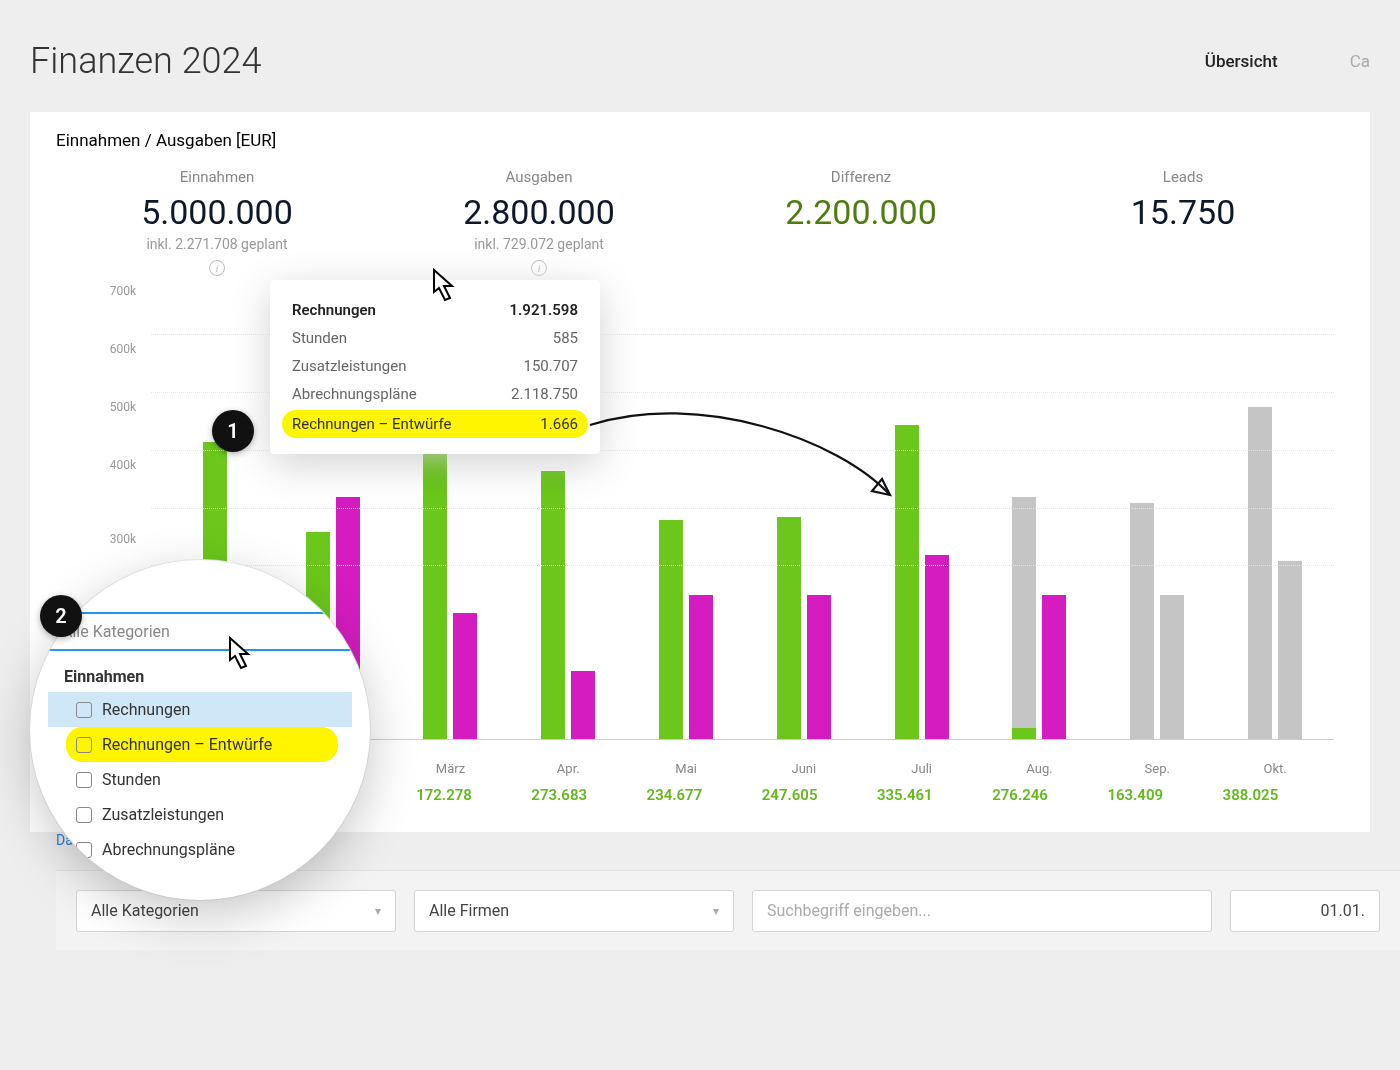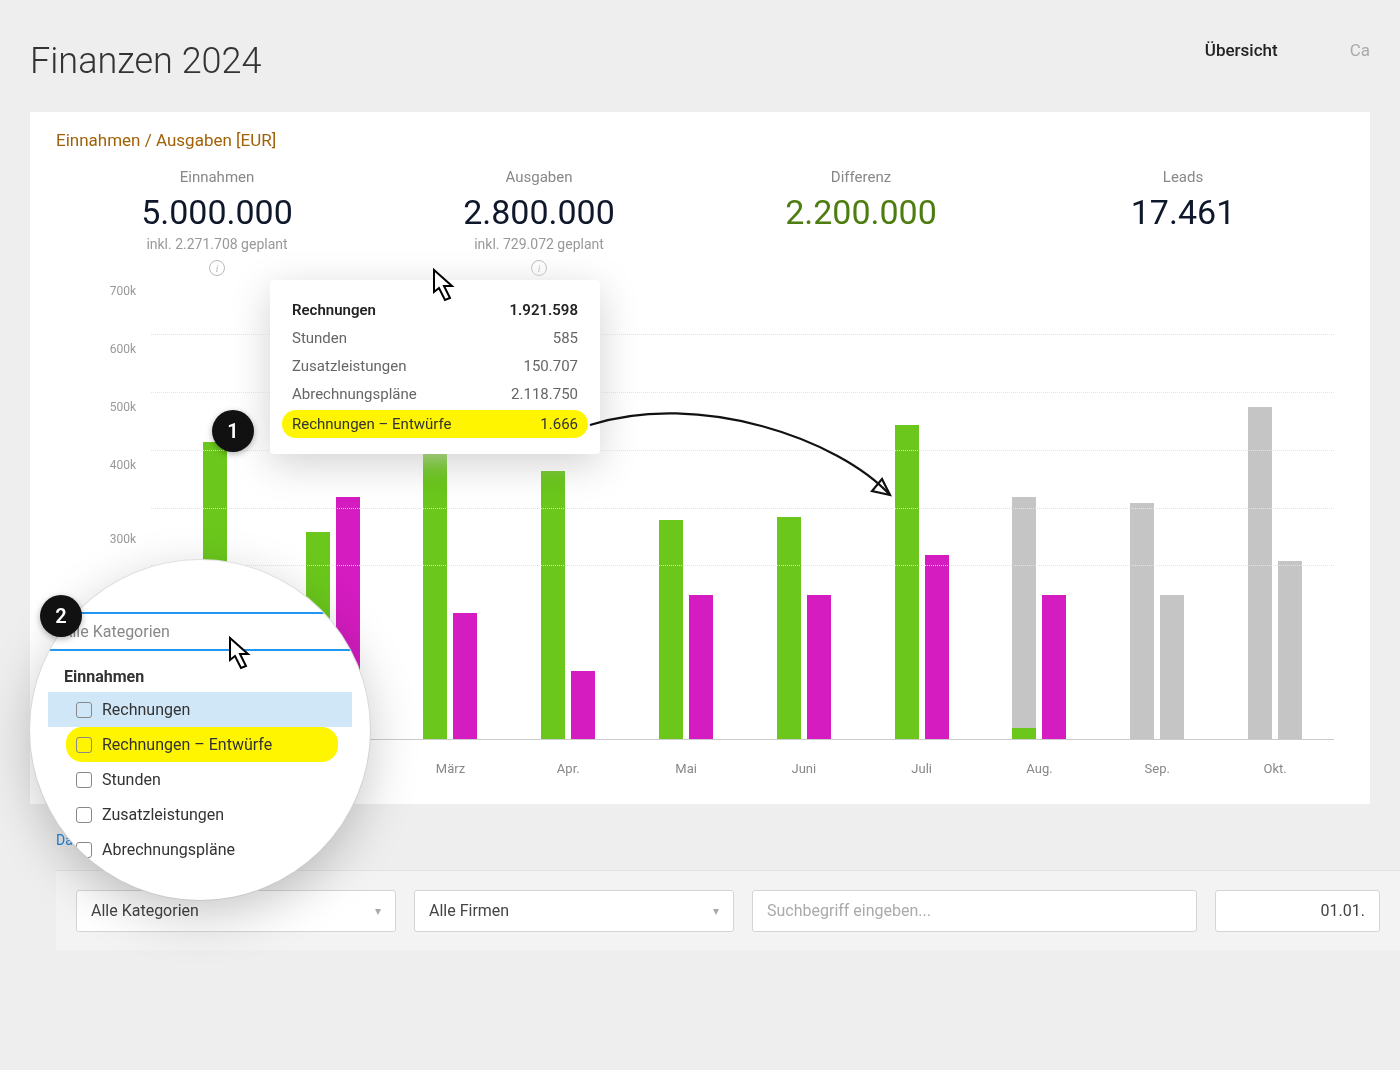--- a/index.html
+++ b/index.html
@@ -10,20 +10,21 @@
     height: 1070px;
     overflow: hidden;
     color: #333;
     position: relative;
   }
 
   
   .page-header {
     display: flex;
     justify-content: space-between;
+    align-items: center;
     padding: 40px 30px 30px 30px;
   }
   .page-title {
     font-size: 36px;
     font-weight: 300;
     color: #333;
   }
   .tabs {
     display: flex;
     gap: 24px;
@@ -34,21 +35,21 @@
 
   
   .card {
     background: #fff;
     margin: 0 30px;
     padding: 18px 26px 28px 26px;
     position: relative;
   }
   .card-title {
     font-size: 17px;
-    color: #a16207;
+    color: #000000;
     margin-bottom: 18px;
   }
 
   
   .kpis {
     display: flex;
     justify-content: space-around;
     margin: 10px 0 30px 0;
   }
   .kpi {
@@ -286,21 +287,21 @@
     display:flex;
     align-items:center;
     padding:0 14px;
     font-size:16px;
     color:#444;
     position:relative;
   }
   .dropdown { width:320px; justify-content:space-between; }
   .dropdown .chev { color:#aaa; font-size:12px; }
   .textinput { flex:1; color:#aaa; }
-  .dateinput { width:165px; justify-content:flex-end; }
+  .dateinput { width:150px; justify-content:flex-end; }
 </style>
 </head>
 <body>
 
 <div class="page-header">
   <div class="page-title">Finanzen 2024</div>
   <div class="tabs">
     <div class="tab active">Übersicht</div>
     <div class="tab">Ca</div>
   </div>
@@ -321,21 +322,21 @@
       <div class="kpi-value">2.800.000</div>
       <div class="kpi-sub">inkl. 729.072 geplant</div>
       <span class="kpi-info">i</span>
     </div>
     <div class="kpi">
       <div class="kpi-label">Differenz</div>
       <div class="kpi-value green">2.200.000</div>
     </div>
     <div class="kpi">
       <div class="kpi-label">Leads</div>
-      <div class="kpi-value">17.461</div>
+      <div class="kpi-value">15.750</div>
     </div>
   </div>
 
   <div class="chart" id="chart">
     <div class="y-axis" id="yaxis">
         <div class="y-tick" style="bottom: 193px;">300k</div>
         <div class="y-tick" style="bottom: 267.467px;">400k</div>
         <div class="y-tick" style="bottom: 325.333px;">500k</div>
         <div class="y-tick" style="bottom: 383.2px;">600k</div>
         <div class="y-tick" style="bottom: 441.067px;">700k</div>
@@ -396,20 +397,32 @@
         <div class="x-col">Sep.</div>
         <div class="x-col">Okt.</div>
       </div>
   <div class="gridline" style="bottom: 209.6px;"></div>
       <div class="gridline" style="bottom: 267.467px;"></div>
       <div class="gridline" style="bottom: 325.333px;"></div>
       <div class="gridline" style="bottom: 383.2px;"></div>
       <div class="gridline" style="bottom: 441.067px;"></div>
     </div>
 
+  <div class="month-values" id="mvals">
+      <div class="mv-col"></div>
+      <div class="mv-col"></div>
+      <div class="mv-col">172.278</div>
+      <div class="mv-col">273.683</div>
+      <div class="mv-col">234.677</div>
+      <div class="mv-col">247.605</div>
+      <div class="mv-col">335.461</div>
+      <div class="mv-col">276.246</div>
+      <div class="mv-col">163.409</div>
+      <div class="mv-col">388.025</div>
+    </div>
 </div>
 
 <div class="popover">
   <div class="pop-row strong">
     <span>Rechnungen</span>
       <span>1.921.598</span>
   </div>
   <div class="pop-row">
     <span>Stunden</span>
       <span>585</span>

